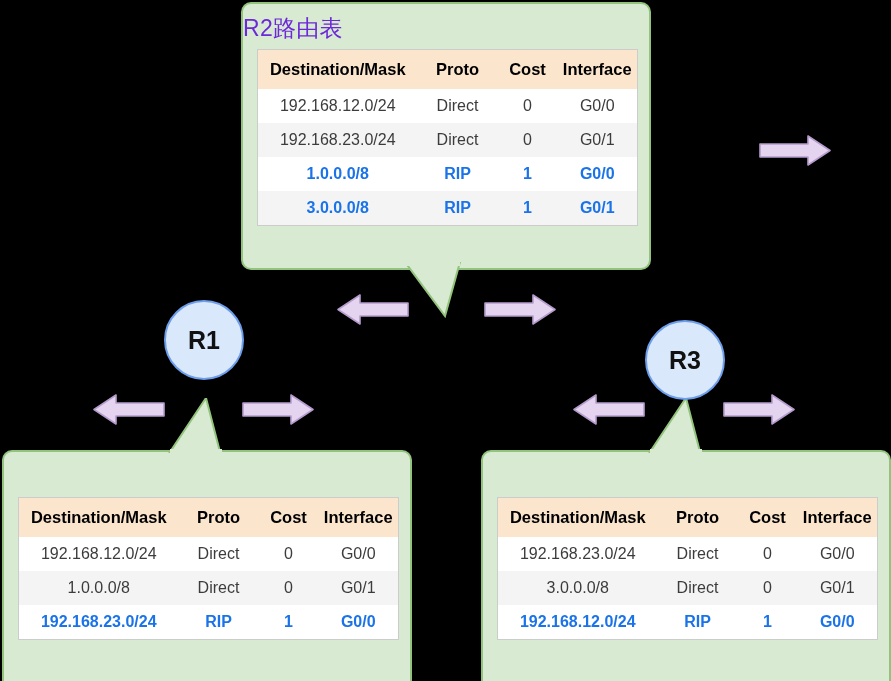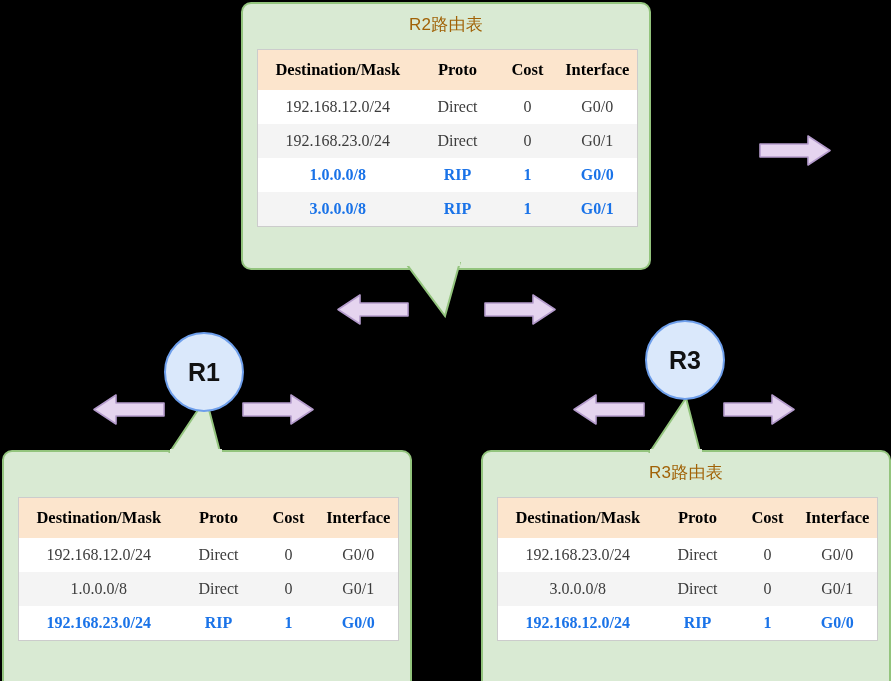--- a/index.html
+++ b/index.html
@@ -18,41 +18,40 @@
 
   
   .callout {
     position: absolute;
     background: #d9ead3;
     border: 2px solid #93c47d;
     border-radius: 10px;
     box-sizing: border-box;
   }
   .callout-title {
-    text-align: center;
-    font-size: 17px;
-    color: #a16207;
+    text-align: left;
+    font-size: 23px;
+    color: #6d28d9;
     padding-top: 9px;
     padding-bottom: 8px;
     letter-spacing: 0.3px;
   }
 
   
   .tail {
     position: absolute;
     pointer-events: none;
   }
 
   
   table.rt {
     border-collapse: collapse;
     background: #ffffff;
     table-layout: fixed;
     border: 1px solid #cccccc;
-    font-family: Liberation Serif, serif;
   }
   table.rt th {
     background: #fce5cd;
     color: #000000;
     font-size: 16.5px;
     font-weight: bold;
     padding: 10px 0 10px 0;
     text-align: center;
     border: none;
   }
@@ -187,21 +186,20 @@
       </tbody>
     </table>
   </div>
 
   <svg class="tail" style="left:168px; top:398px;" width="60" height="58" viewBox="0 0 60 58">
     <path d="M 38 0 L 52 54 L 2 54 Z" fill="#d9ead3" stroke="#93c47d" stroke-width="2"></path>
     <rect x="2" y="51" width="52" height="6" fill="#d9ead3"></rect>
   </svg>
 
   <div class="callout" style="left:481px; top:450px; width:410px; height:240px;">
-    <div class="callout-title">R3路由表</div>
     <table class="rt" style="position:absolute; left:14px; top:45px; width:380px;">
       <colgroup>
         <col style="width:160px">
           <col style="width:80px">
           <col style="width:60px">
           <col style="width:80px">
       </colgroup>
       <thead>
         <tr>
           <th>Destination/Mask</th>
@@ -231,21 +229,21 @@
         </tr>
       </tbody>
     </table>
   </div>
 
   <svg class="tail" style="left:648px; top:398px;" width="60" height="58" viewBox="0 0 60 58">
     <path d="M 38 0 L 52 54 L 2 54 Z" fill="#d9ead3" stroke="#93c47d" stroke-width="2"></path>
     <rect x="2" y="51" width="52" height="6" fill="#d9ead3"></rect>
   </svg>
 
-  <div class="router" style="left:164px; top:332px;text-align:center;">
+  <div class="router" style="left:164px; top:300px;text-align:center;">
     <span>R1</span>
   </div>
   <div class="router" style="left:645px; top:320px;">
     <span>R3</span>
   </div>
 
   <svg class="arrow" style="left:336px; top:292px;" width="74" height="35" viewBox="0 0 74 35">
     <path d="M 2 17.5 L 24 3 L 24 11 L 72 11 L 72 24 L 24 24 L 24 32 Z" fill="#e5d4ef" stroke="#b59ccd" stroke-width="1.6" stroke-linejoin="round"></path>
   </svg>
 

